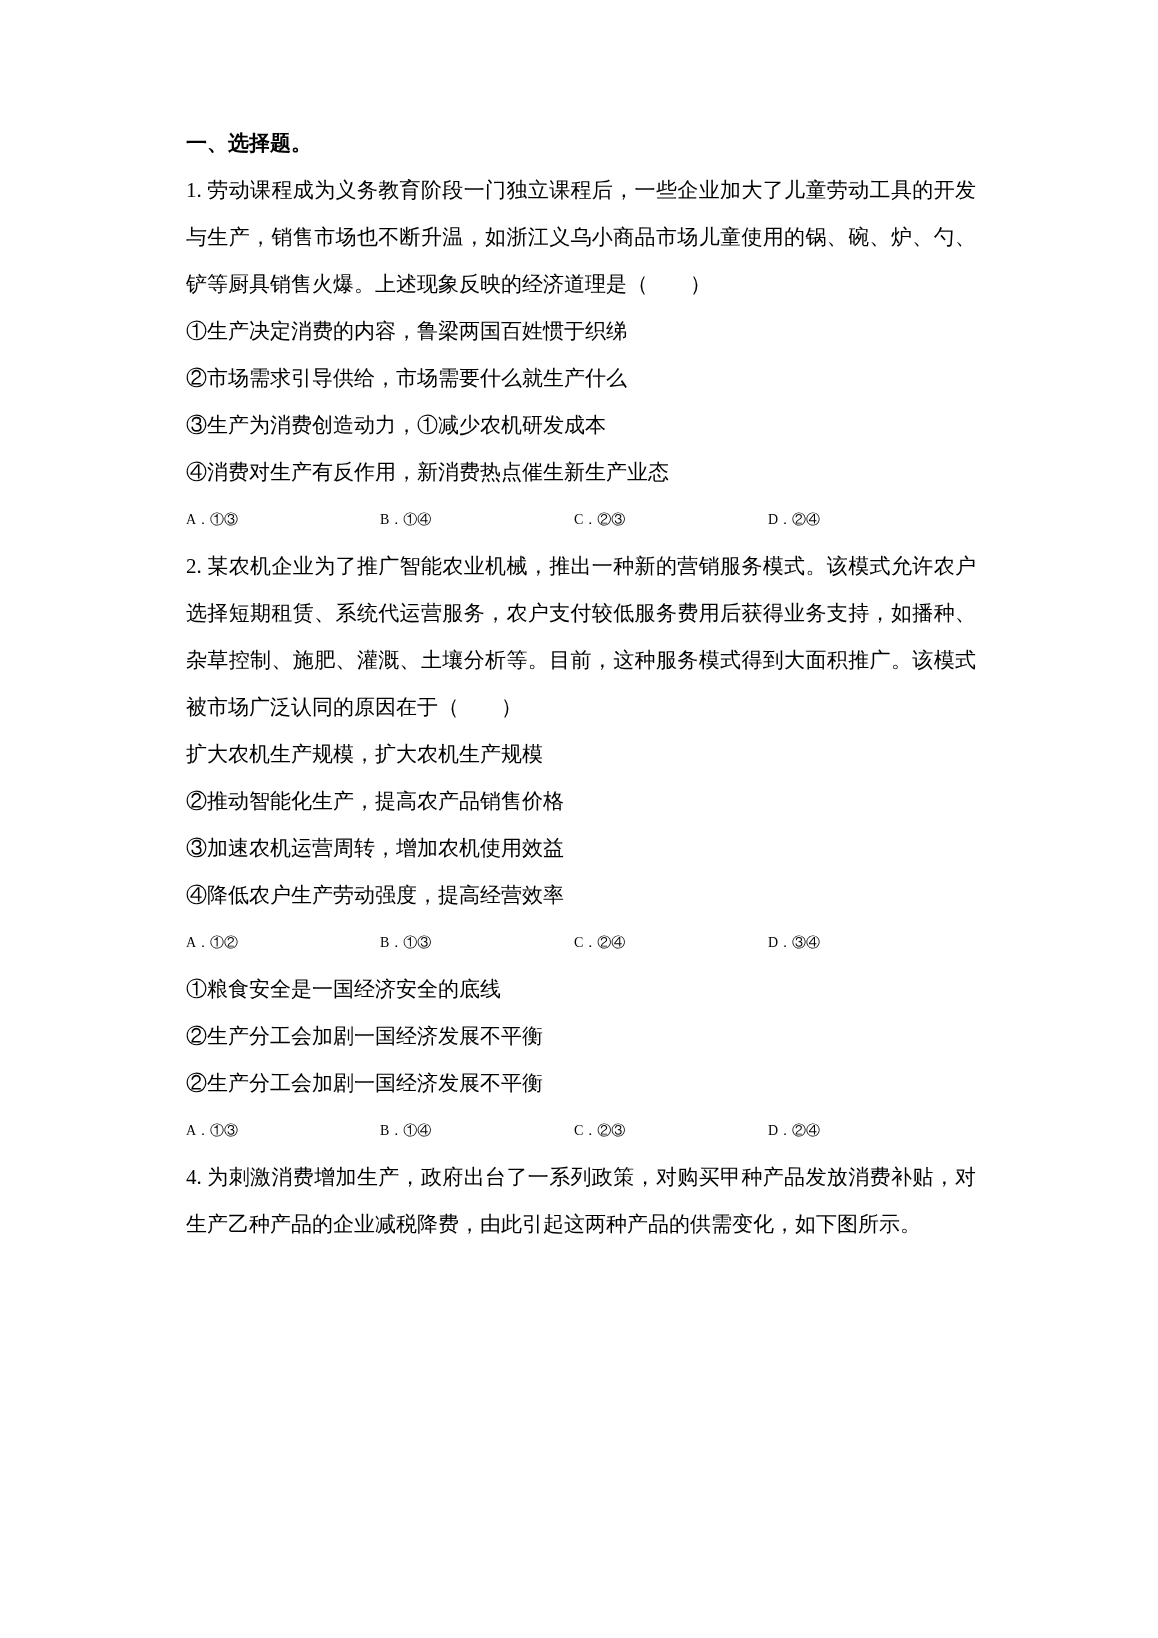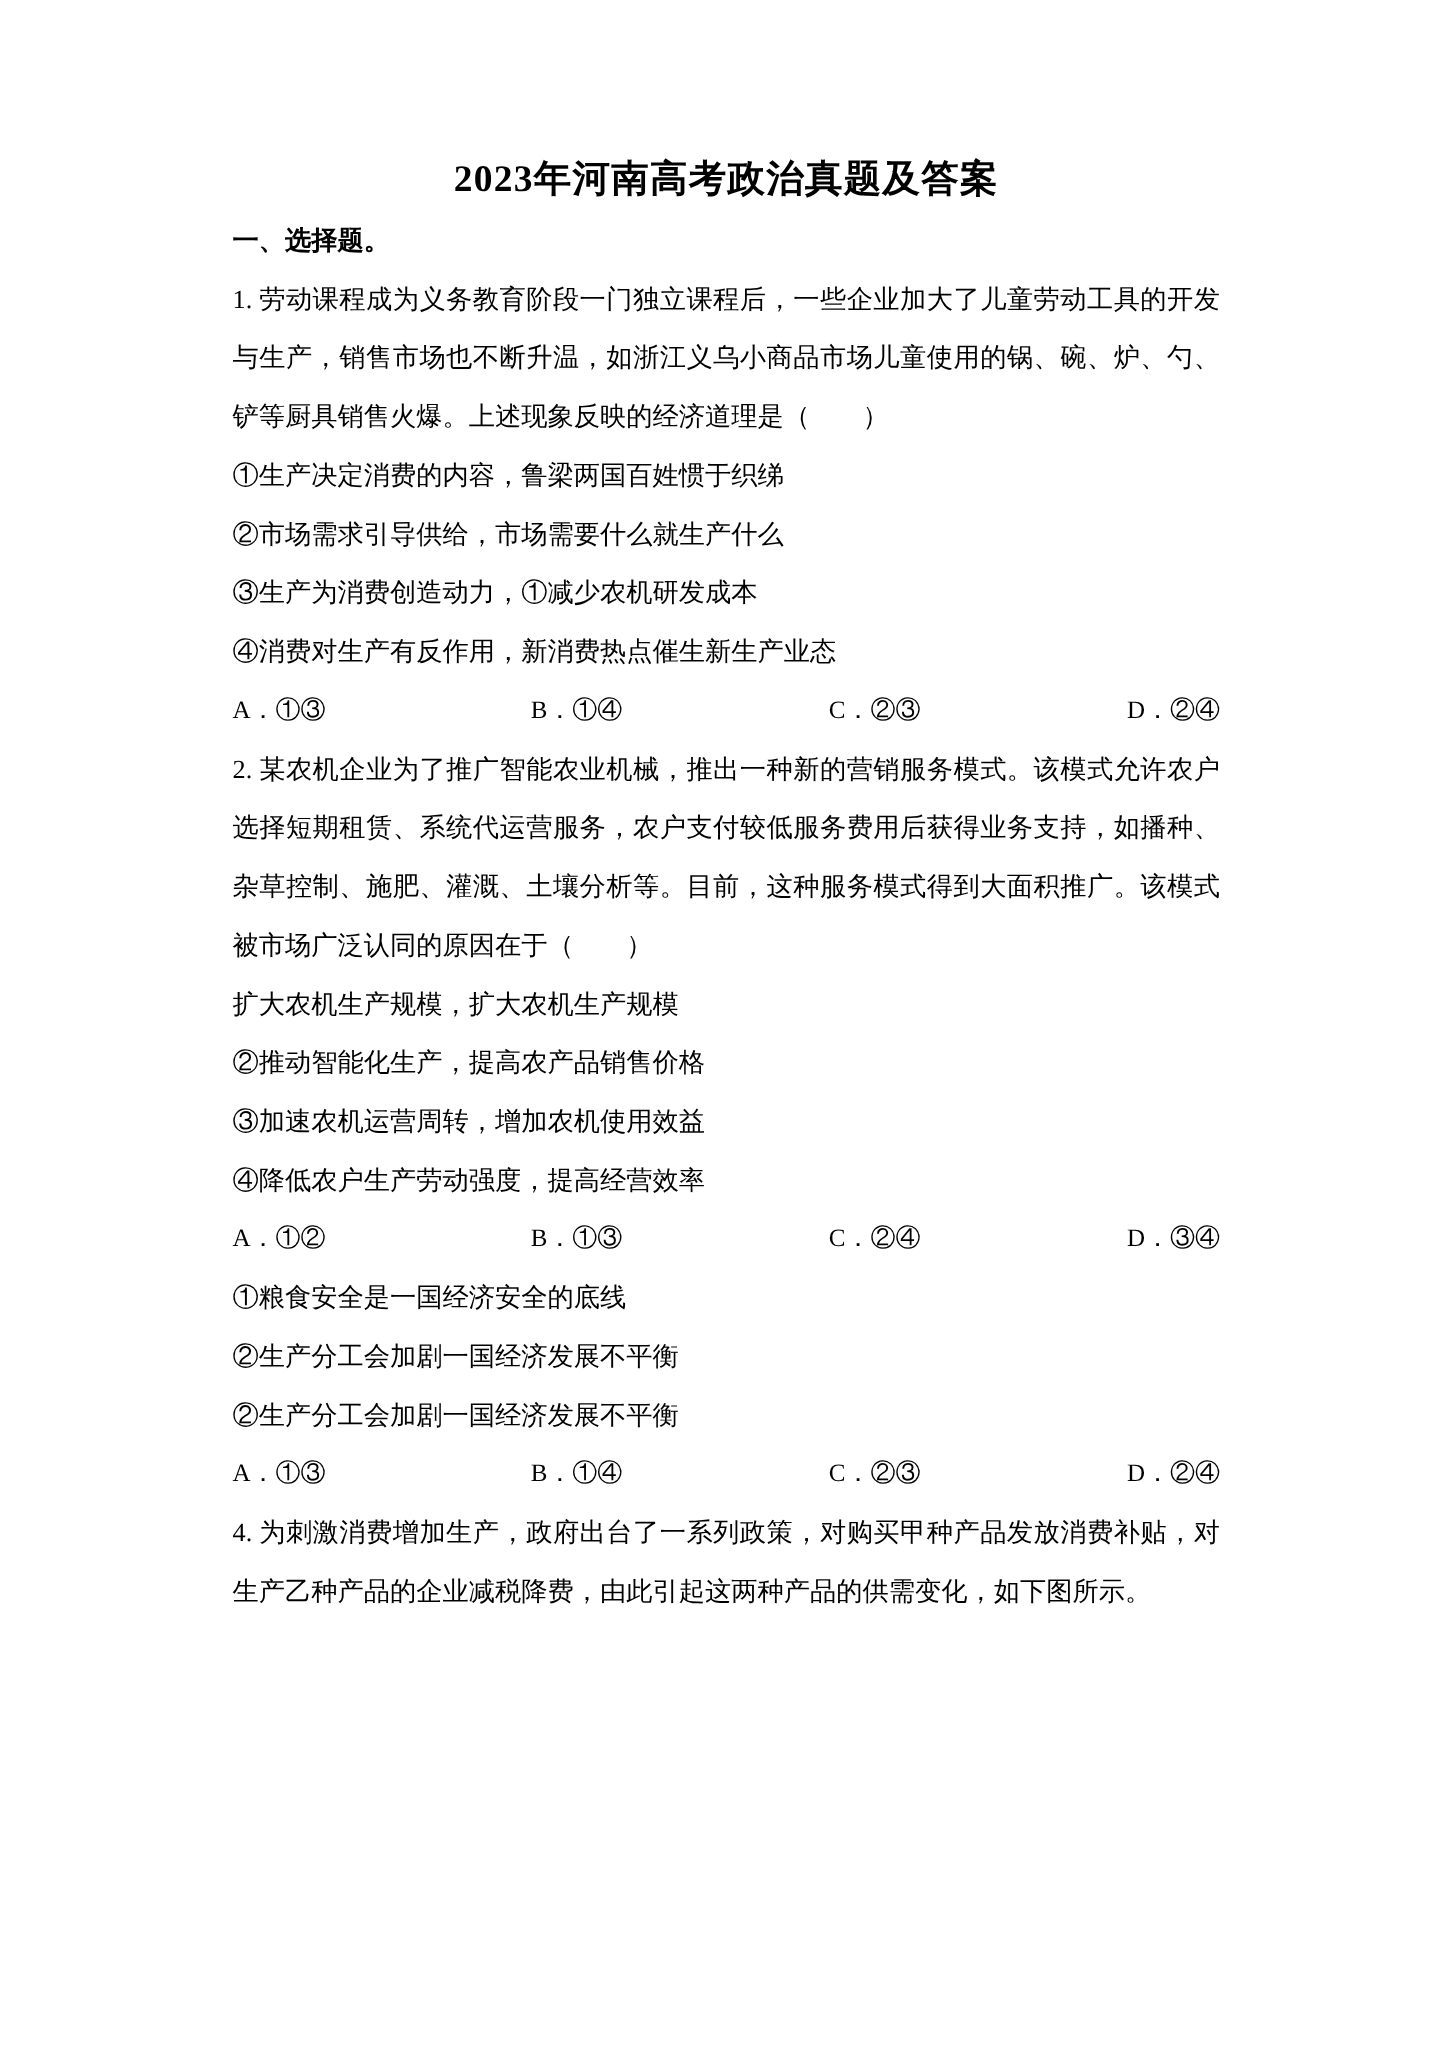--- a/index.html
+++ b/index.html
@@ -44,39 +44,37 @@
       margin: 0;
     }
     .statement {
       font-size: 21px;
       line-height: 47px;
       margin: 0;
       white-space: nowrap;
     }
     .choices {
       display: flex;
-      font-size: 20px;
+      font-size: 14px;
       line-height: 47px;
-      gap: 48px;
     }
     .choices .choice {
       display: inline-block;
       width: 194px;
       white-space: nowrap;
     }
     .choices .choice:last-child {
       width: auto;
     }
   </style>
 </head>
 <body>
 
 <div class="page">
 
-  <h1 class="exam-title">2023年河南高考政治真题及答案</h1>
 
   <p class="section-header">一、选择题。</p>
 
   <div class="question">
     <p class="stem">1. 劳动课程成为义务教育阶段一门独立课程后，一些企业加大了儿童劳动工具的开发与生产，销售市场也不断升温，如浙江义乌小商品市场儿童使用的锅、碗、炉、勺、铲等厨具销售火爆。上述现象反映的经济道理是（　　）</p>
     <p class="statement">①生产决定消费的内容，鲁梁两国百姓惯于织绨</p>
     <p class="statement">②市场需求引导供给，市场需要什么就生产什么</p>
     <p class="statement">③生产为消费创造动力，①减少农机研发成本</p>
     <p class="statement">④消费对生产有反作用，新消费热点催生新生产业态</p>
     <div class="choices">

